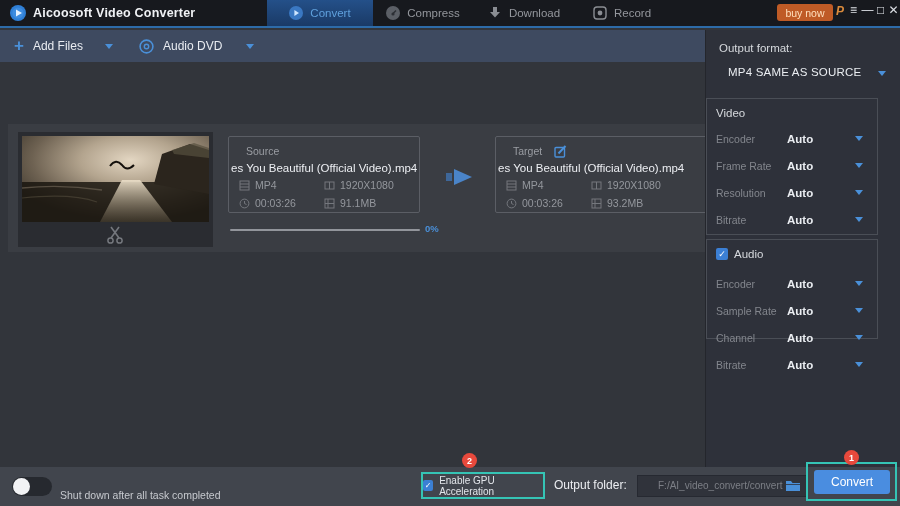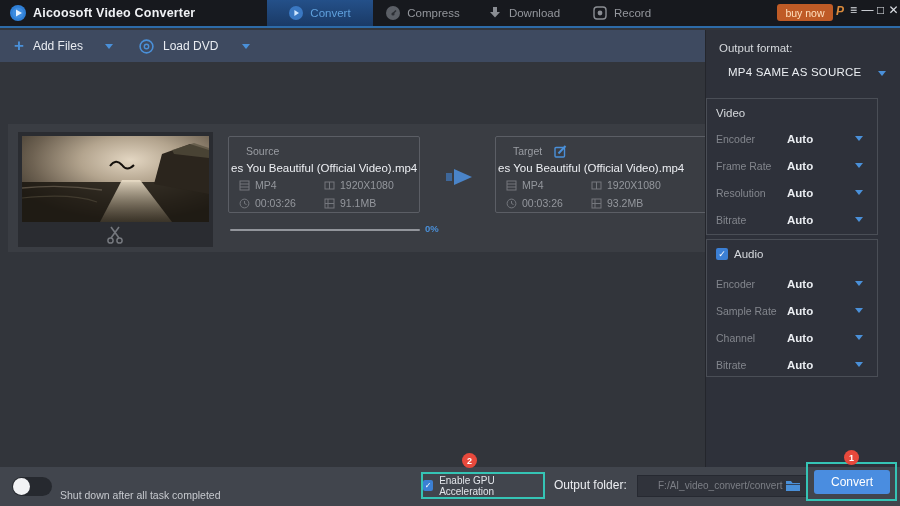--- a/index.html
+++ b/index.html
@@ -47,21 +47,21 @@
   .progress-label { left:417px; top:99px; font-size:9.5px; color:#4a90d9; font-weight:bold; }
   .flow-arrow { left:438px; top:41px; }
 
   
   .rpanel { left:705px; top:30px; width:195px; height:437px; background:#2e313a; border-left:1px solid #24262c; }
   .of-title { left:13px; top:12px; font-size:11.5px; color:#d6d9dd; }
   .of-value { left:22px; top:36px; font-size:11.5px; color:#eaedf1; letter-spacing:.2px; }
   .of-caret { left:172px; top:41px; }
   .setbox { left:0; width:172px; border:1px solid #4a4e56;text-align:right; }
   .vbox { top:68px; height:137px; }
-  .abox { top:209px; height:138px; }
+  .abox { top:209px; height:100px; }
   .sec-title { position:absolute; left:9px; top:8px; font-size:11.5px; color:#d6d9dd; }
   .audio-title { left:27px; }
   .cb { width:12px; height:12px; background:#3b7fd4; border-radius:2px; color:#fff; font-size:9px; line-height:12px; text-align:center; }
   .cb::after { content:"✓"; }
   .audio-cb { position:absolute; left:9px; top:8px; }
   .srow-label { position:absolute; left:9px; font-size:10.5px; color:#83868d; }
   .srow-value { position:absolute; left:80px; font-size:11.5px; font-weight:bold; color:#eaedf1; }
   .srow-caret { position:absolute; left:148px; }
   .vr0 { top:34px; } .vr1 { top:61px; } .vr2 { top:88px; } .vr3 { top:115px; }
   .ar0 { top:38px; } .ar1 { top:65px; } .ar2 { top:92px; } .ar3 { top:119px; }
@@ -135,21 +135,21 @@
   </div>
 
   <div class="abs toolbar">
     <span class="plus">+</span>
     <span class="tb-label">Add Files</span>
     <span class="caret tb-caret1"></span>
     <svg class="dvd-ico" width="15" height="15" viewBox="0 0 15 15">
       <circle cx="7.5" cy="7.5" r="6.4" fill="none" stroke="#4a90d9" stroke-width="1.6"></circle>
       <circle cx="7.5" cy="7.5" r="2.2" fill="none" stroke="#4a90d9" stroke-width="1.4"></circle>
     </svg>
-    <span class="tb-label">Load DVD</span>
+    <span class="tb-label">Audio DVD</span>
     <span class="caret tb-caret2"></span>
   </div>
 
   <div class="abs content">
     <div class="abs file-row">
 
       <div class="abs thumb">
         <svg class="scene" width="187" height="86" viewBox="0 0 187 86">
           <defs>
             <radialGradient id="sun" cx="58%" cy="28%" r="70%">

